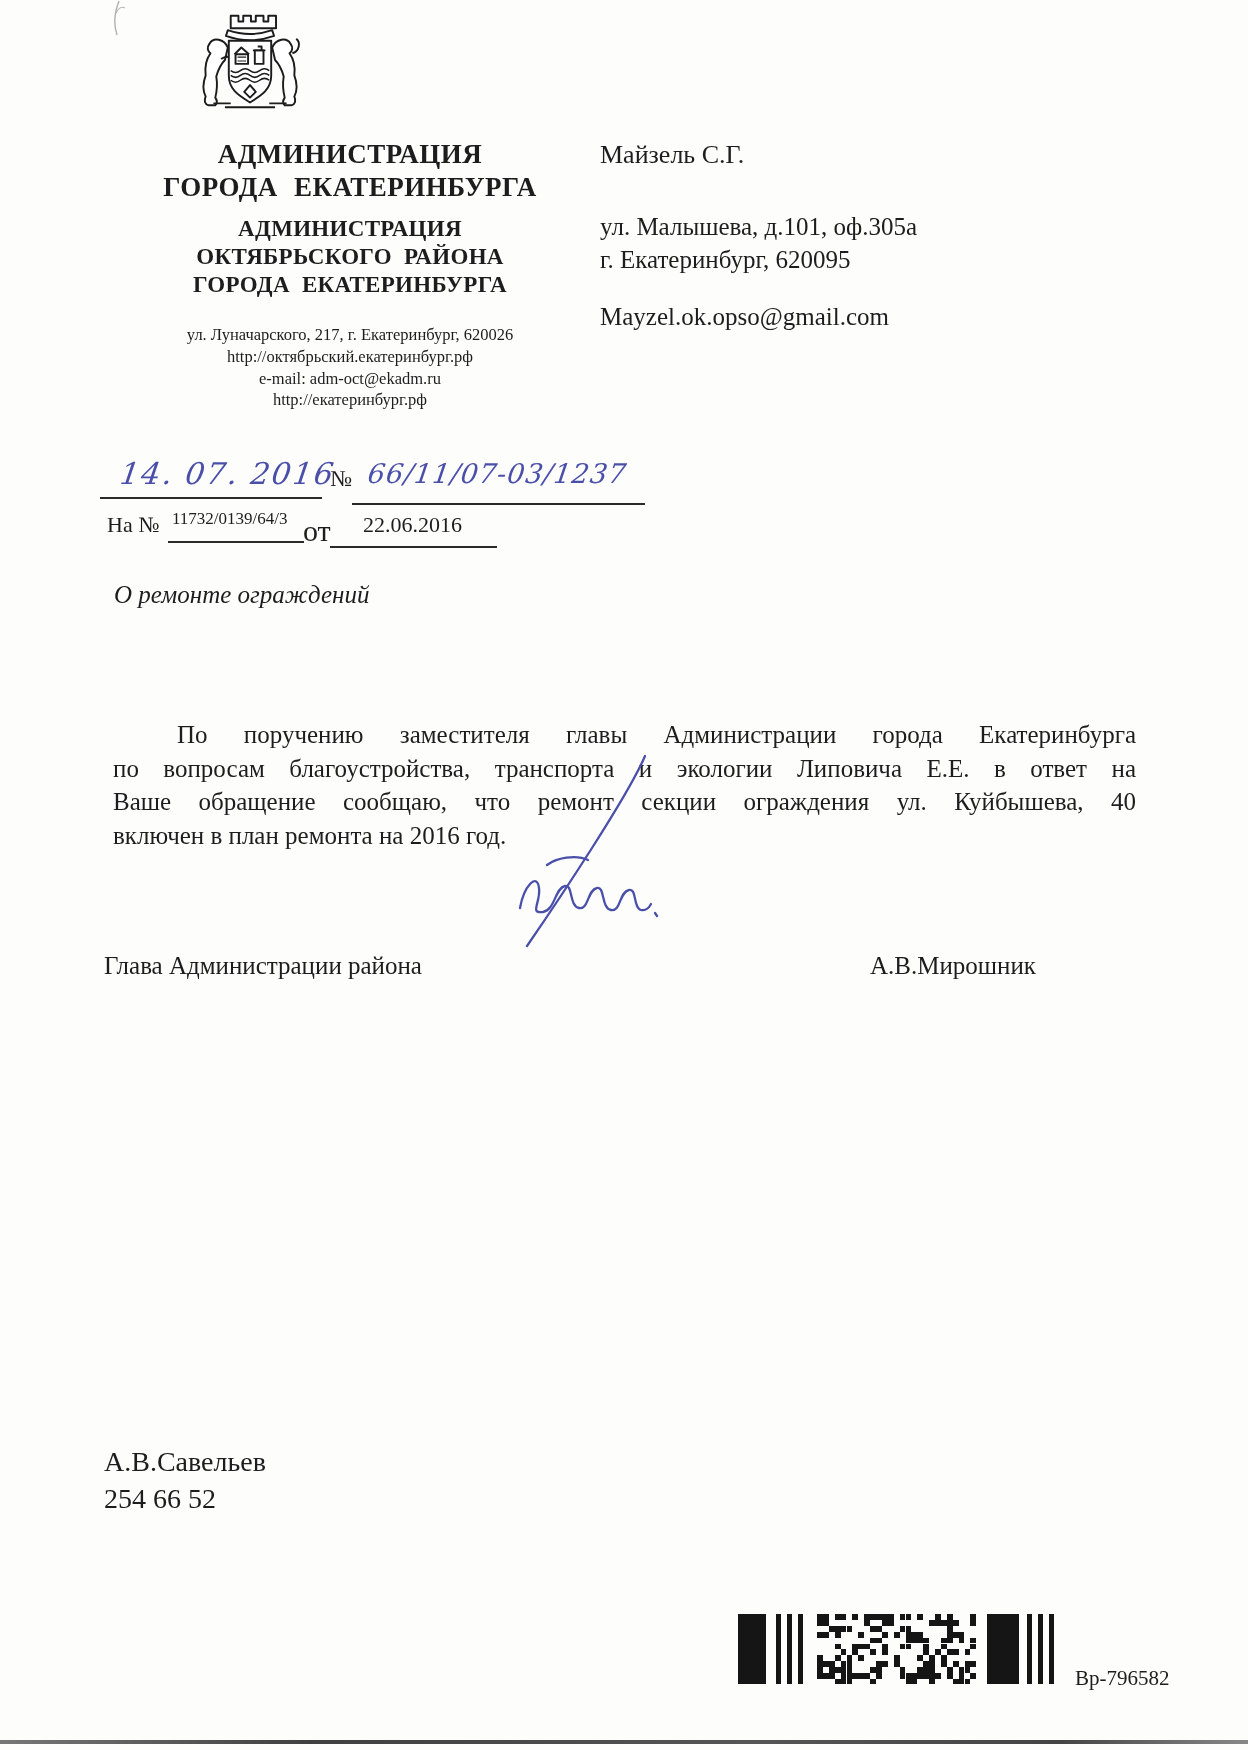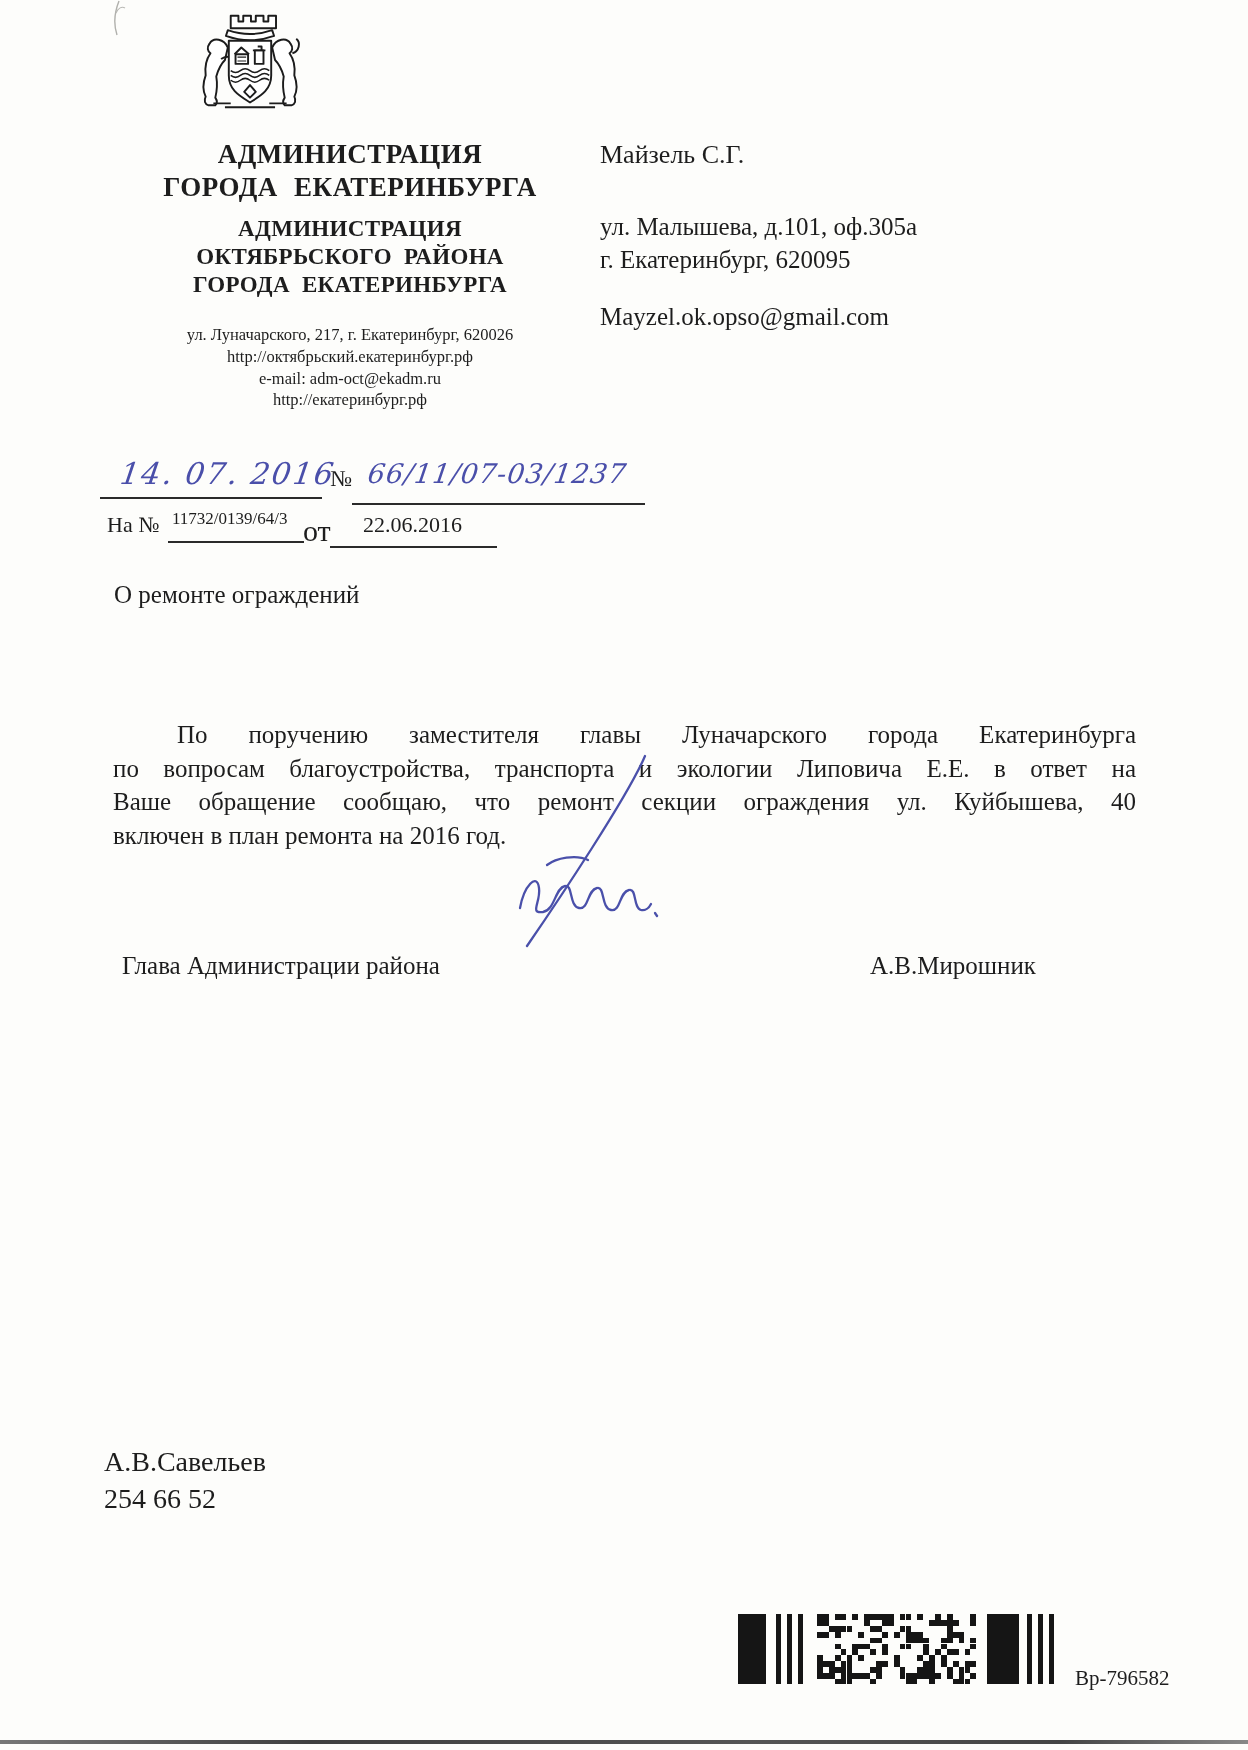--- a/index.html
+++ b/index.html
@@ -31,30 +31,30 @@
   .ul-date { left:100px; top:497px; width:222px; }
   .ul-num  { left:352px; top:503px; width:293px; }
   .no-sign { left:330px; top:466px; font-size:23px; }
   .na-no   { left:107px; top:512px; font-size:22px; }
   .reply-num { left:172px; top:509px; font-size:17px; }
   .ul-reply { left:168px; top:541px; width:136px; }
   .ot-label { left:303px; top:514px; font-size:30px; }
   .reply-date { left:363px; top:512px; font-size:22px; }
   .ul-rdate { left:330px; top:546px; width:167px; }
 
-  .subject { left:114px; top:581px; font-size:25px; }
+  .subject { left:114px; top:581px; font-size:25px;font-style:italic; }
 
   
   .body-block { left:113px; top:718px; width:1023px; font-size:25px; }
   .body-line { line-height:33.5px; text-align:justify; text-align-last:justify; white-space:normal; }
   .body-line.first { padding-left:64px; box-sizing:border-box; }
   .body-line.last { text-align-last:left; }
 
   
-  .sign-pos  { left:122px; top:952px; font-size:25px; }
+  .sign-pos  { left:104px; top:952px; font-size:25px; }
   .sign-name { left:870px; top:952px; font-size:25px; }
   .sign-ink  { left:500px; top:748px; width:175px; height:215px; }
 
   
   .executor { left:104px; top:1443px; font-size:28px; line-height:37px; }
 
   
   .barcode { left:738px; top:1614px; height:70px; display:flex; align-items:stretch; }
   .bar { background:#151515; }
   .bar.th28 { width:28px; } .bar.th32 { width:32px; } .bar.tn { width:5px; }
@@ -143,21 +143,21 @@
   <div class="abs na-no">На №</div>
   <div class="abs reply-num">11732/0139/64/3</div>
   <div class="abs uline ul-reply"></div>
   <div class="abs ot-label">от</div>
   <div class="abs reply-date">22.06.2016</div>
   <div class="abs uline ul-rdate"></div>
 
   <div class="abs subject">О ремонте ограждений</div>
 
   <div class="abs body-block">
-    <div class="body-line first">По поручению заместителя главы Луначарского города Екатеринбурга</div>
+    <div class="body-line first">По поручению заместителя главы Администрации города Екатеринбурга</div>
     <div class="body-line">по вопросам благоустройства, транспорта и экологии Липовича Е.Е. в ответ на</div>
     <div class="body-line">Ваше обращение сообщаю, что ремонт секции ограждения ул. Куйбышева, 40</div>
     <div class="body-line last">включен в план ремонта на 2016 год.</div>
   </div>
 
   <div class="abs sign-pos">Глава Администрации района</div>
   <svg class="abs sign-ink" viewBox="0 0 175 215">
     <g fill="none" stroke="#4a50aa" stroke-width="2.3" stroke-linecap="round">
       <path d="M145,8 C128,48 60,150 27,198"></path>
       <path d="M47,117 C56,110 76,106 88,112"></path>

